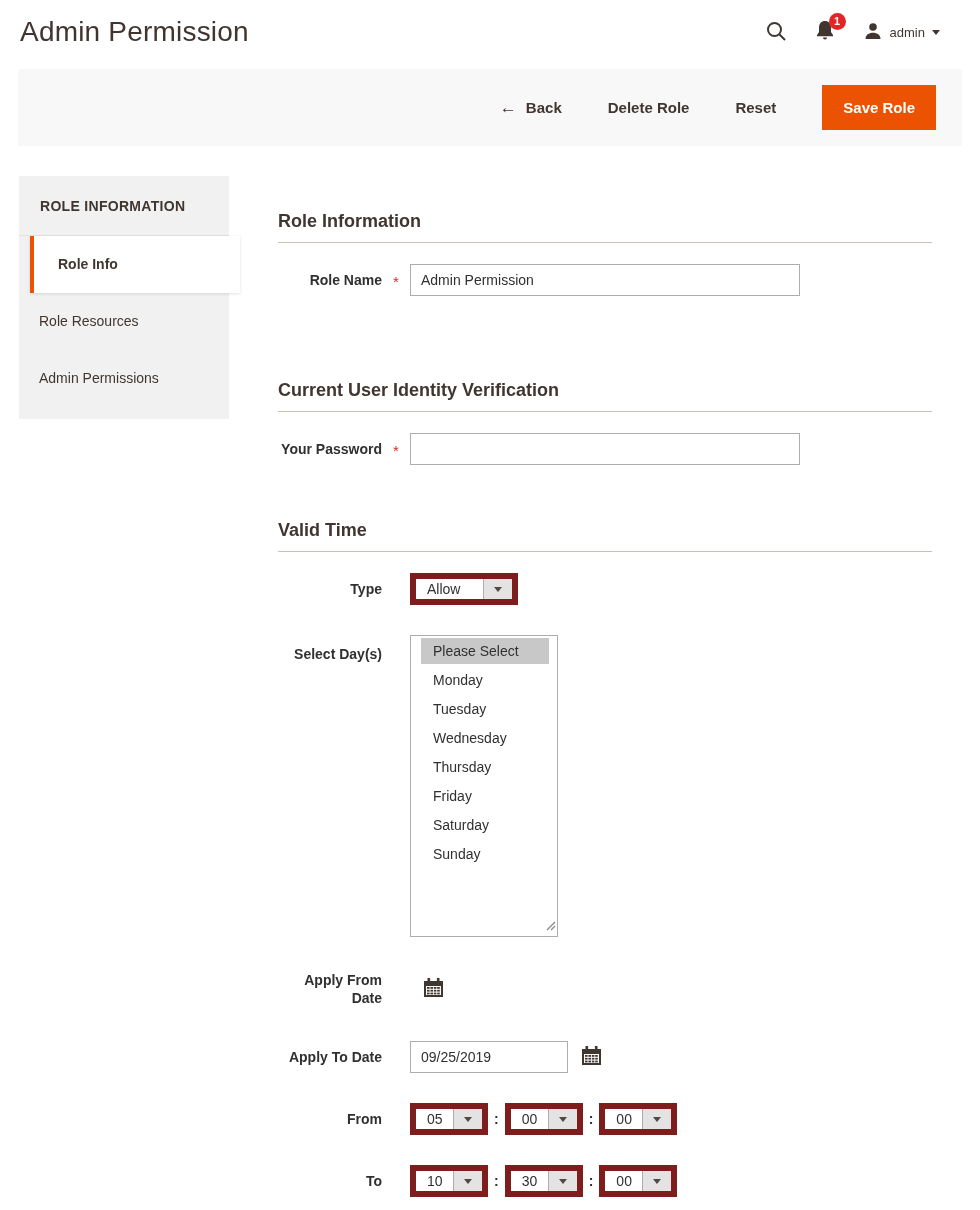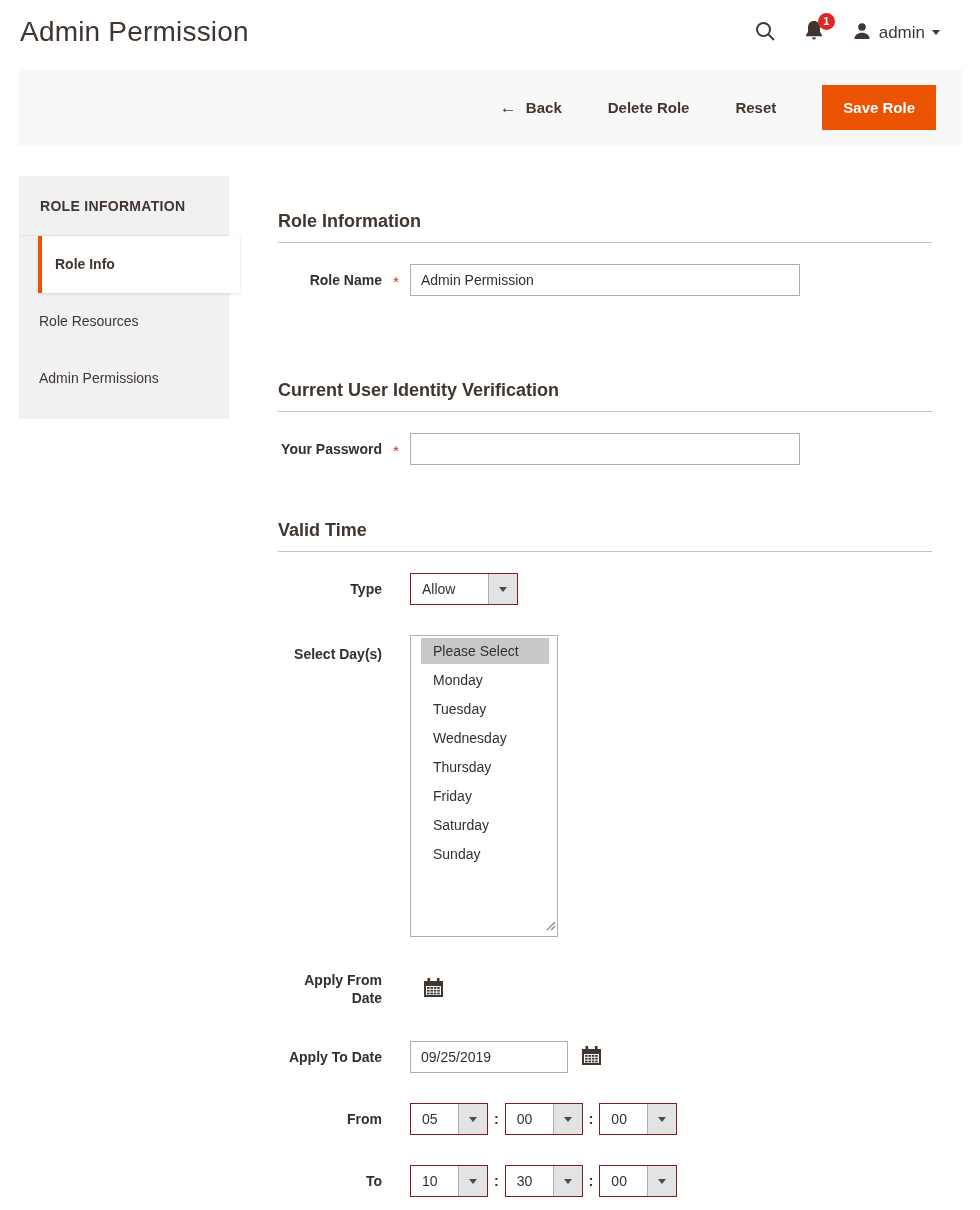--- a/index.html
+++ b/index.html
@@ -7,55 +7,55 @@
   body { width: 980px; min-height: 1210px; font-family: "Liberation Sans", sans-serif; color: #41362f; }
 
   
   .page-header { display: flex; justify-content: space-between; align-items: flex-start; padding: 10px 40px 0 20px; height: 56px; }
   .page-title { font-size: 28px; font-weight: 400; color: #41362f; margin: 6px 0 0 0; letter-spacing: .2px; }
   .header-actions { display: flex; align-items: center; gap: 28px; padding-top: 10px; }
   .icon-btn { background: none; border: none; padding: 0; cursor: pointer; display: flex; align-items: center; }
   .bell-wrap { position: relative; }
   .notif-badge { position: absolute; top: -7px; right: -11px; background: #e22626; color: #fff; font-size: 11px; font-weight: 700; min-width: 17px; height: 17px; line-height: 17px; border-radius: 9px; text-align: center; padding: 0 3px; }
   .user-menu { display: flex; align-items: center; gap: 7px; background: none; border: none; cursor: pointer; padding: 0; }
-  .user-label { font-size: 17px; color: #41362f; }
+  .user-label { font-size: 13px; color: #41362f; }
   .caret-down { width: 0; height: 0; border-left: 4px solid transparent; border-right: 4px solid transparent; border-top: 5px solid #41362f; }
 
   
   .toolbar { margin: 13px 18px 0 18px; background: #f8f8f8; height: 77px; display: flex; align-items: center; justify-content: flex-end; gap: 46px; padding-right: 26px; }
   .btn-text { background: none; border: none; cursor: pointer; font-family: inherit; font-size: 15px; font-weight: 600; color: #41362f; display: flex; align-items: center; gap: 9px; padding: 0; }
   .back-arrow { font-size: 17px; font-weight: 400; }
   .btn-primary { background: #eb5202; border: 1px solid #eb5202; color: #fff; font-family: inherit; font-size: 15px; font-weight: 600; padding: 13px 20px; cursor: pointer; }
 
   
   .content { display: flex; align-items: flex-start; margin: 30px 18px 0 19px; }
   .sidebar { width: 210px; background: #f1f1f1; margin-right: 49px; padding-bottom: 12px; flex-shrink: 0; }
   .sidebar-header { padding: 22px 14px 21px 21px; font-size: 14px; font-weight: 700; color: #41362f; letter-spacing: .3px; border-bottom: 1px solid #e3e3e3; }
   .sidebar-list { list-style: none; margin: 0; padding: 0; }
   .sidebar-item { padding: 19px 10px 19px 20px; font-size: 14px; line-height: 19px; color: #41362f; cursor: pointer; }
-  .sidebar-item.active { background: #fff; border-left: 4px solid #eb5202; margin: 0 -11px 0 19px; padding-left: 13px; font-weight: 600; box-shadow: 0 1px 3px rgba(0,0,0,.12); }
+  .sidebar-item.active { background: #fff; border-left: 4px solid #eb5202; margin: 0 -11px 0 11px; padding-left: 24px; font-weight: 600; box-shadow: 0 1px 3px rgba(0,0,0,.12); }
 
   .main { flex: 1; max-width: 654px; padding-top: 35px; }
   .section { margin-bottom: 55px; }
   .section.first { margin-bottom: 84px; }
   .section-title { font-size: 18px; font-weight: 600; color: #41362f; margin: 0; padding-bottom: 10px; border-bottom: 1px solid #cac3b4; }
   .section-body { padding-top: 21px; }
 
   
   .form-row { display: flex; align-items: center; margin-bottom: 30px; }
   .form-row:last-child { margin-bottom: 0; }
   .label-cell { width: 104px; text-align: right; font-size: 14px; font-weight: 600; color: #303030; line-height: 18px; flex-shrink: 0; }
   .req-cell { width: 28px; text-align: center; color: #e22626; font-size: 15px; padding-top: 3px; flex-shrink: 0; }
   .text-input { width: 390px; height: 32px; border: 1px solid #adadad; background: #fff; padding: 0 10px; font-family: inherit; font-size: 14px; color: #303030; }
   .date-input { width: 158px; }
   .date-control { display: flex; align-items: center; }
   .calendar-btn { background: none; border: none; padding: 0; margin-left: 13px; cursor: pointer; display: flex; }
 
   
-  .select { display: flex; align-items: stretch; border: 1px solid #7f1d1d; height: 32px; background: #fff; cursor: pointer; }
+  .select { display: flex; align-items: stretch; border: 6px solid #7f1d1d; height: 32px; background: #fff; cursor: pointer; }
   .sel-value { display: flex; align-items: center; padding-left: 11px; font-size: 14px; color: #303030; }
   .sel-arrow { width: 29px; margin-left: auto; background: #e3e3e3; border-left: 1px solid #adadad; display: flex; align-items: center; justify-content: center; }
   .sel-arrow::after { content: ""; width: 0; height: 0; border-left: 4px solid transparent; border-right: 4px solid transparent; border-top: 5px solid #514943; }
   .type-select { width: 108px; }
   .time-select { width: 78px; }
   .time-control { display: flex; align-items: center; }
   .time-sep { margin: 0 6px; font-size: 14px; font-weight: 600; color: #303030; }
 
   
   .row-days { align-items: flex-start; margin-bottom: 34px; }

